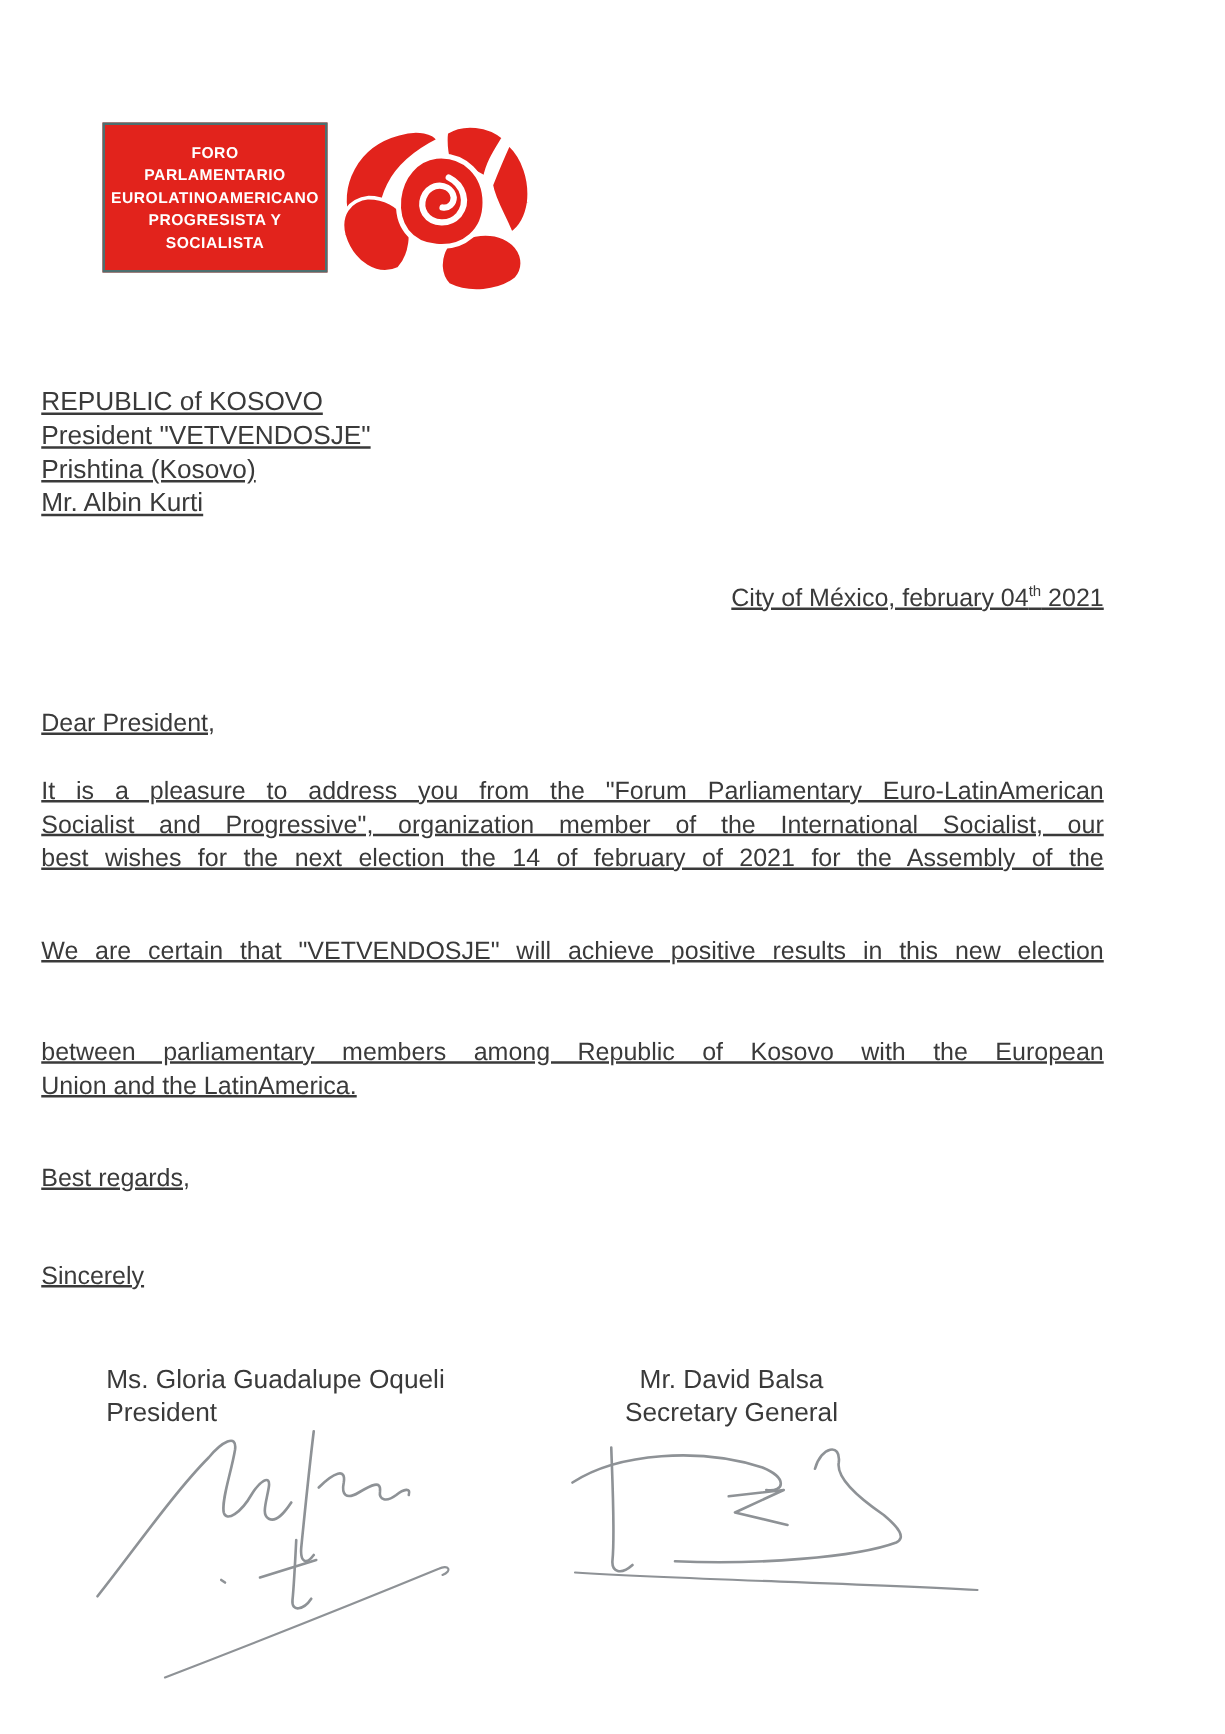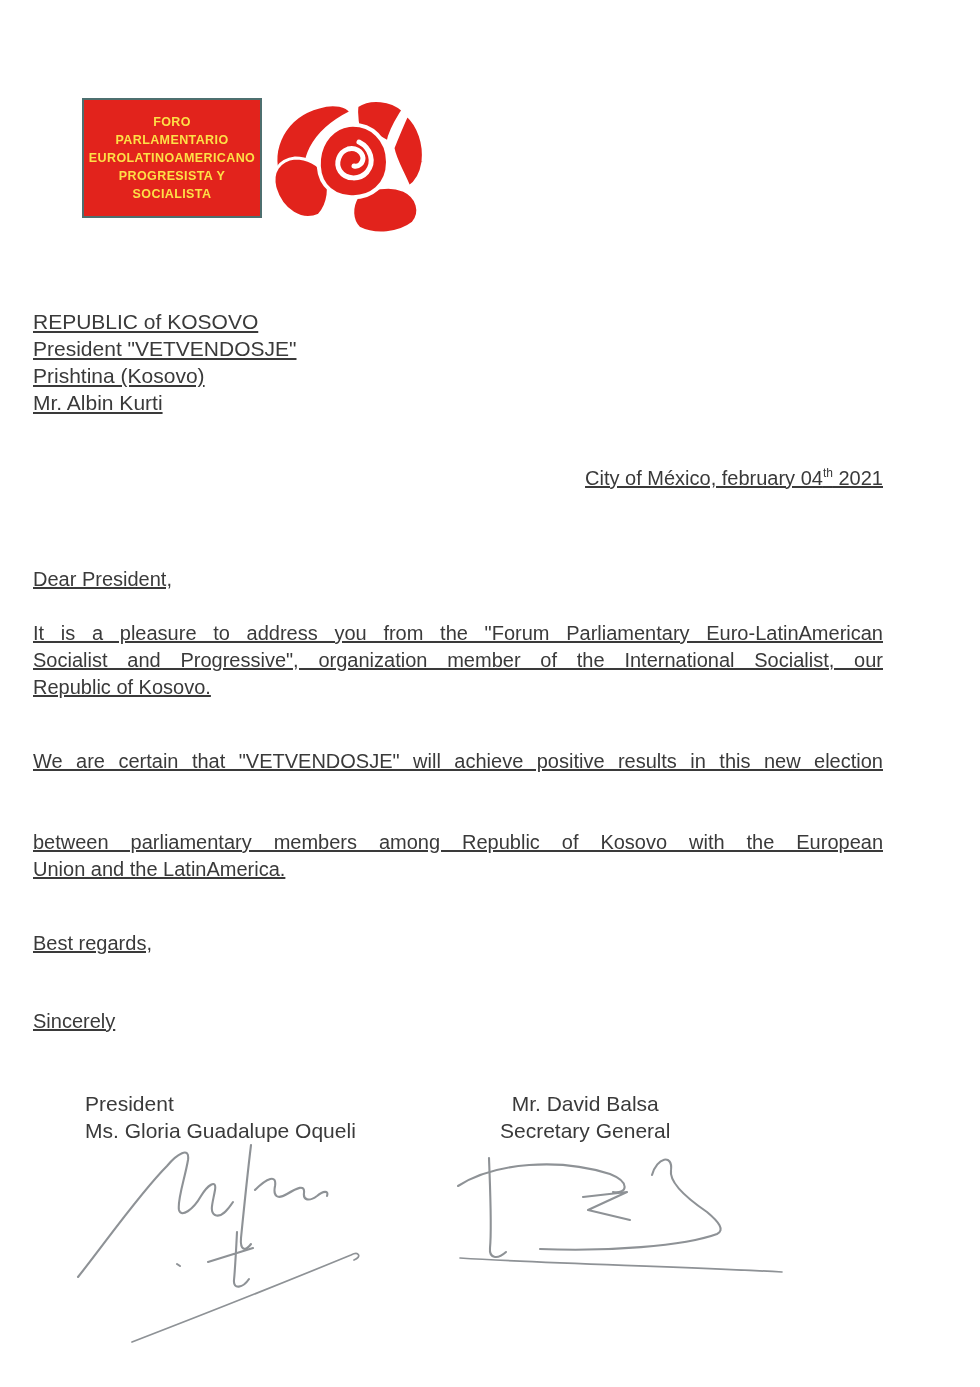--- a/index.html
+++ b/index.html
@@ -16,21 +16,21 @@
   .logo-row { position: absolute; left: 82px; top: 98px; display: flex; align-items: flex-start; }
   .logo-box {
     width: 180px; height: 120px;
     background: #e2231c;
     border: 2px solid #4d6f6f;
     box-sizing: border-box;
     display: flex; flex-direction: column; justify-content: center;
     text-align: center;
   }
   .logo-box .l {
-    color: #fde047; font-weight: bold;
+    color: #ffffff; font-weight: bold;
     font-size: 12.5px; line-height: 18px; letter-spacing: 0.4px;
   }
   .rose-wrap { margin-left: 5px; margin-top: 2px; }
   
   .txt { position: absolute; left: 33px; font-size: 20px; line-height: 27px; text-decoration: underline; }
   .recipient { top: 308px; font-size: 21px; }
   .dateline { top: 460px; width: 850px; text-align: right; }
   .dateline sup { font-size: 12px; margin-top: 31px; }
   .salutation { top: 566px; }
   .para { width: 850px; }
@@ -86,38 +86,38 @@
     <div>Mr. Albin Kurti</div>
   </div>
 
   <div class="txt dateline"><span>City of México,  february 04</span><sup>th</sup><span> 2021</span></div>
 
   <div class="txt salutation">Dear President,</div>
 
   <div class="txt para p1">
     <div class="jl">It is a pleasure to address you from the "Forum Parliamentary Euro-LatinAmerican</div>
     <div class="jl">Socialist and Progressive",  organization member of the International Socialist, our</div>
-    <div class="ll">Republic of Kosovo.</div>
+    <div class="jl">best wishes for the next election  the 14 of february of 2021 for the Assembly of the</div>
   </div>
 
   <div class="txt para p2">
     <div class="jl">We are certain that "VETVENDOSJE" will achieve positive results in this new election</div>
   </div>
 
   <div class="txt para p3">
     <div class="jl">between parliamentary members among Republic of Kosovo with the European</div>
     <div class="ll">Union and the LatinAmerica.</div>
   </div>
 
   <div class="txt regards">Best regards,</div>
   <div class="txt sincerely">Sincerely</div>
 
   <div class="sig-name sig-left-block">
+    <div>Ms. Gloria Guadalupe Oqueli</div>
     <div>President</div>
-    <div>Ms. Gloria Guadalupe Oqueli</div>
   </div>
   <div class="sig-name sig-right-block">
     <div>Mr. David Balsa</div>
     <div>Secretary General</div>
   </div>
 
   <svg class="sig-svg" style="left:55px; top:1138px;" width="430" height="235" viewBox="0 0 430 235">
     <path class="sig-stroke" d="M 23,139 C 50,105 85,55 112,28 C 122,16 135,8 133,22 C 130,40 122,62 124,72 C 126,80 138,72 146,58 C 152,48 162,40 160,52 C 158,64 154,74 160,77 C 166,80 172,73 178,64"></path>
     <path class="sig-stroke" d="M 196,7 C 192,40 188,80 186,100 C 185,112 190,114 196,106"></path>
     <path class="sig-stroke" d="M 200,52 C 212,40 222,36 220,48 C 218,58 222,62 232,56 C 242,50 250,46 249,55 C 248,62 254,64 262,58 C 268,53 274,52 272,58"></path>

